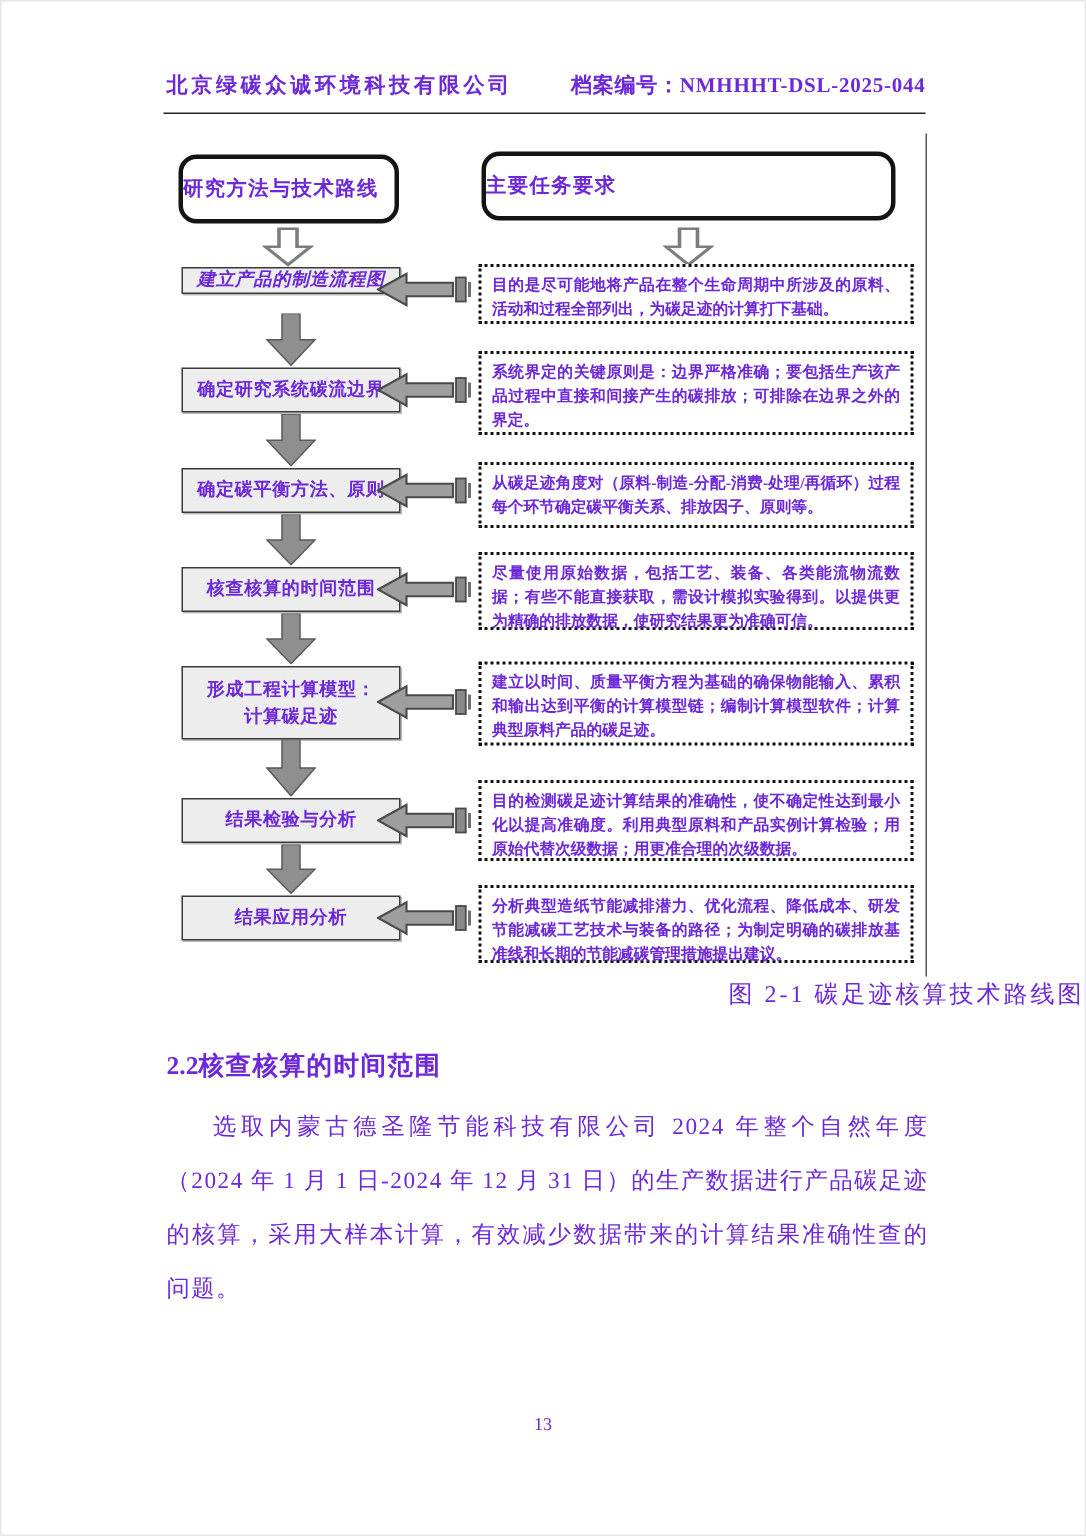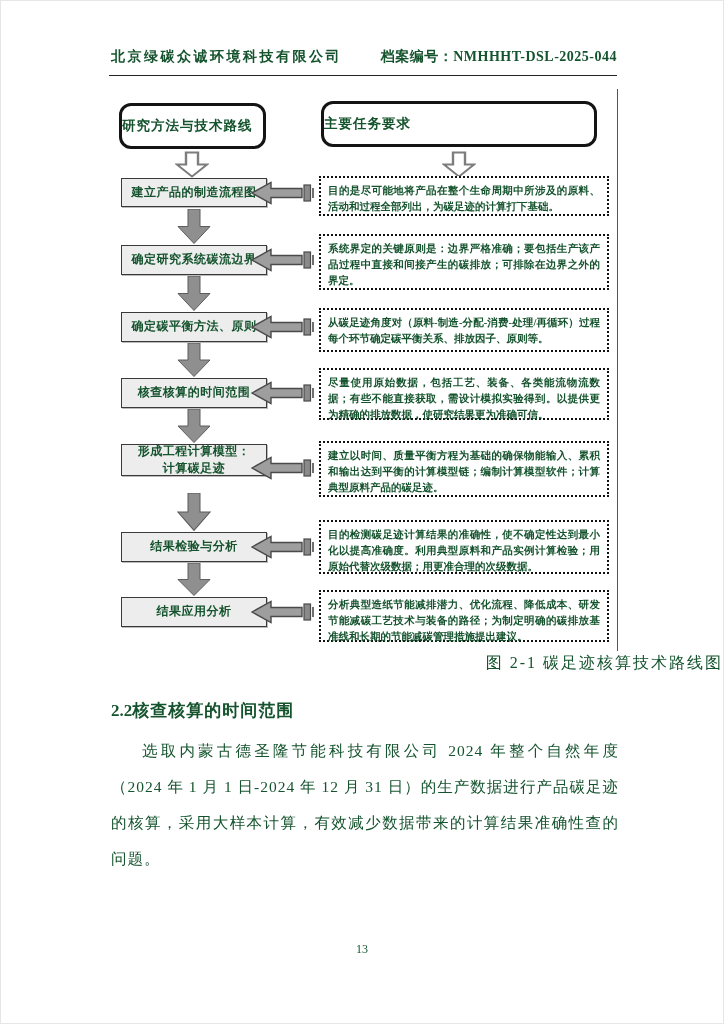--- a/index.html
+++ b/index.html
@@ -4,21 +4,21 @@
 <style>
   * { box-sizing: border-box; }
   html, body { margin: 0; padding: 0; background: #ffffff; }
   .page {
     position: relative;
     width: 724px; height: 1024px;
     margin: 0 auto;
     background: #ffffff;
     border: 1px solid #e6e6e6;
     font-family: "Liberation Serif", "DejaVu Serif", serif;
-    color: #14532d;
+    color: #6d28d9;
     overflow: hidden;
   }
   
   .hdr-company {
     position: absolute; left: 110px; top: 47px;
     font-size: 14px; font-weight: 700; letter-spacing: 2.5px;
   }
   .hdr-doc {
     position: absolute; right: 106px; top: 47px;
     font-size: 14px; font-weight: 700; letter-spacing: 0.5px;
@@ -107,33 +107,33 @@
     <svg viewBox="0 0 34 36" preserveAspectRatio="none">
         <polygon points="11,2 23,2 23,18 32,18 17,34 2,18 11,18" fill="#ffffff" stroke="#7d7d7d" stroke-width="2.4"></polygon>
       </svg>
   </div>
   <div class="harrow" style="left:441px;">
     <svg viewBox="0 0 34 36" preserveAspectRatio="none">
         <polygon points="11,2 23,2 23,18 32,18 17,34 2,18 11,18" fill="#ffffff" stroke="#7d7d7d" stroke-width="2.4"></polygon>
       </svg>
   </div>
 
-  <div class="pbox" style="top:177px;height:29px;">
+  <div class="pbox" style="top:177px;height:18px;font-style:italic;">
     <span>建立产品的制造流程图</span>
   </div>
   <div class="pbox" style="top:244px;height:30px;">
     <span>确定研究系统碳流边界</span>
   </div>
   <div class="pbox" style="top:311px;height:30px;">
     <span>确定碳平衡方法、原则</span>
   </div>
   <div class="pbox" style="top:377px;height:30px;">
     <span>核查核算的时间范围</span>
   </div>
-  <div class="pbox" style="top:443px;height:32px;">
+  <div class="pbox" style="top:443px;height:49px;">
     <span>形成工程计算模型：</span>
     <span>计算碳足迹</span>
   </div>
   <div class="pbox" style="top:531px;height:30px;">
     <span>结果检验与分析</span>
   </div>
   <div class="pbox" style="top:596px;height:30px;">
     <span>结果应用分析</span>
   </div>
 

